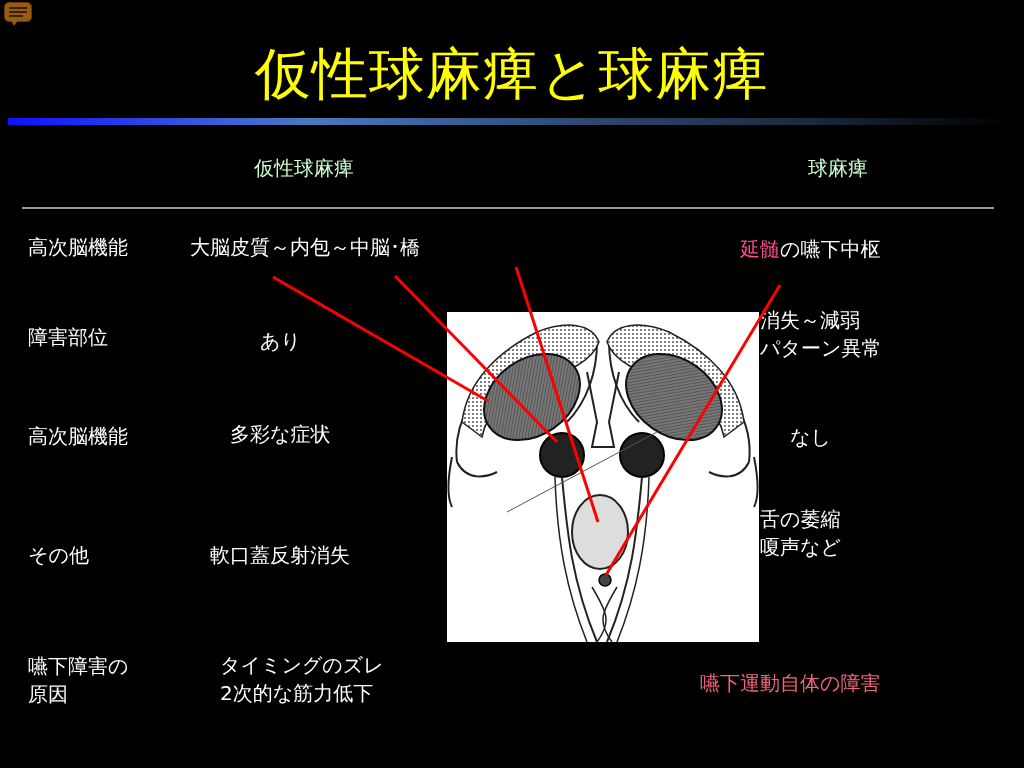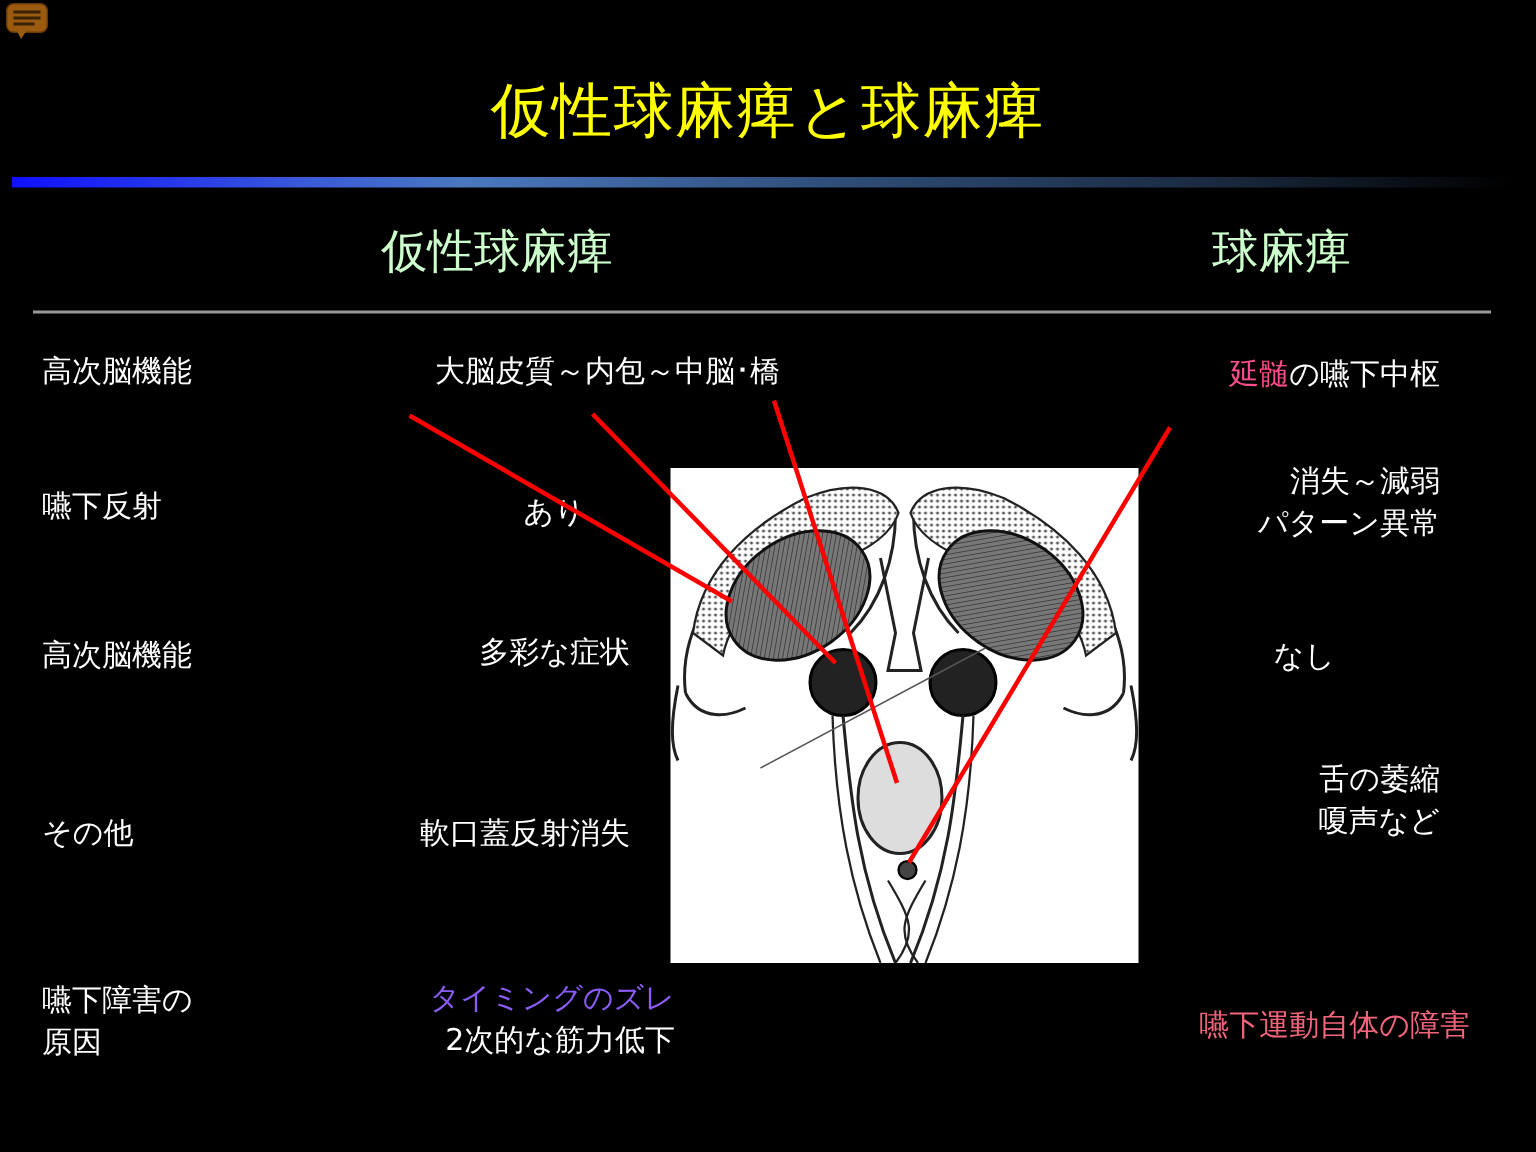--- a/index.html
+++ b/index.html
@@ -4,27 +4,27 @@
 <style>
   html, body { margin:0; padding:0; background:#000; }
   body { width:1024px; height:768px; position:relative; overflow:hidden;
          font-family:"DejaVu Sans","Liberation Sans",sans-serif; color:#fff; }
   .abs { position:absolute; }
   .note-icon { left:4px; top:2px; width:26px; height:18px; background:#9a5a10; border-radius:5px; border:1px solid #6a3a05; }
   .note-icon .ln { position:absolute; left:4px; height:2px; background:#3a2204; }
   .note-icon .tail { position:absolute; left:6px; top:17px; width:0; height:0;
       border-left:3px solid transparent; border-right:4px solid transparent; border-top:6px solid #9a5a10; }
   .title { left:0; width:1024px; top:34px; text-align:center; color:#ffff00;
-           font-size:40px; line-height:80px; letter-spacing:1px; }
+           font-size:56px; line-height:80px; letter-spacing:1px; }
   .title-bar { left:8px; top:118px; width:1000px; height:7px;
       background:linear-gradient(to right,#1010ff 0%,#3a5bd8 20%,#4a78c0 30%,#2f4d78 55%,#1a2a40 80%,#000 100%); }
-  .col-head { color:#ccffcc; font-size:31px; line-height:40px; }
+  .col-head { color:#ccffcc; font-size:20px; line-height:40px; }
   .sep { left:22px; top:207px; width:972px; height:2px; background:#9a9a9a; }
   .label { font-size:20px; line-height:28px; color:#fff; }
-  .cell { font-size:20px; line-height:28px; color:#fff; text-align:right; }
+  .cell { font-size:20px; line-height:28px; color:#fff; text-align:left; }
   .pink { color:#ff4f8f; }
   .salmon { color:#f2647a; }
   .diagram { left:447px; top:312px; width:312px; height:330px; background:#fff; }
   svg.overlay { position:absolute; left:0; top:0; }
 </style>
 </head>
 <body>
 
 <div class="abs note-icon">
   <div class="ln" style="top:4px;width:18px;"></div>
@@ -34,34 +34,34 @@
 </div>
 
 <div class="abs title">仮性球麻痺と球麻痺</div>
 <div class="abs title-bar"></div>
 
 <div class="abs col-head" style="left:254px;top:148px;">仮性球麻痺</div>
 <div class="abs col-head" style="left:808px;top:148px;">球麻痺</div>
 <div class="abs sep"></div>
 
 <div class="abs label" style="left:28px;top:233px;">高次脳機能</div>
-<div class="abs label" style="left:28px;top:323px;">嚥下反射</div>
+<div class="abs label" style="left:28px;top:323px;">障害部位</div>
 <div class="abs label" style="left:28px;top:422px;">高次脳機能</div>
 <div class="abs label" style="left:28px;top:541px;">その他</div>
 <div class="abs label" style="left:28px;top:652px;">
   <div>嚥下障害の</div>
   <div>原因</div>
 </div>
 
 <div class="abs cell" style="left:190px;width:330px;top:233px;">大脳皮質～内包～中脳･橋</div>
 <div class="abs cell" style="left:260px;width:130px;top:327px;">あり</div>
 <div class="abs cell" style="left:230px;width:190px;top:420px;">多彩な症状</div>
 <div class="abs cell" style="left:210px;width:210px;top:541px;">軟口蓋反射消失</div>
 <div class="abs cell" style="left:220px;width:230px;top:651px;">
-  <div class="pink" style="color:#8b5cf6;">タイミングのズレ</div>
+  <div class="pink" style="color:#ffffff;">タイミングのズレ</div>
   <div>2次的な筋力低下</div>
 </div>
 
 <div class="abs cell" style="left:740px;width:220px;top:235px;">
   <span class="pink">延髄</span><span>の嚥下中枢</span>
 </div>
 <div class="abs cell" style="left:760px;width:200px;top:306px;">
   <div>消失～減弱</div>
   <div>パターン異常</div>
 </div>

